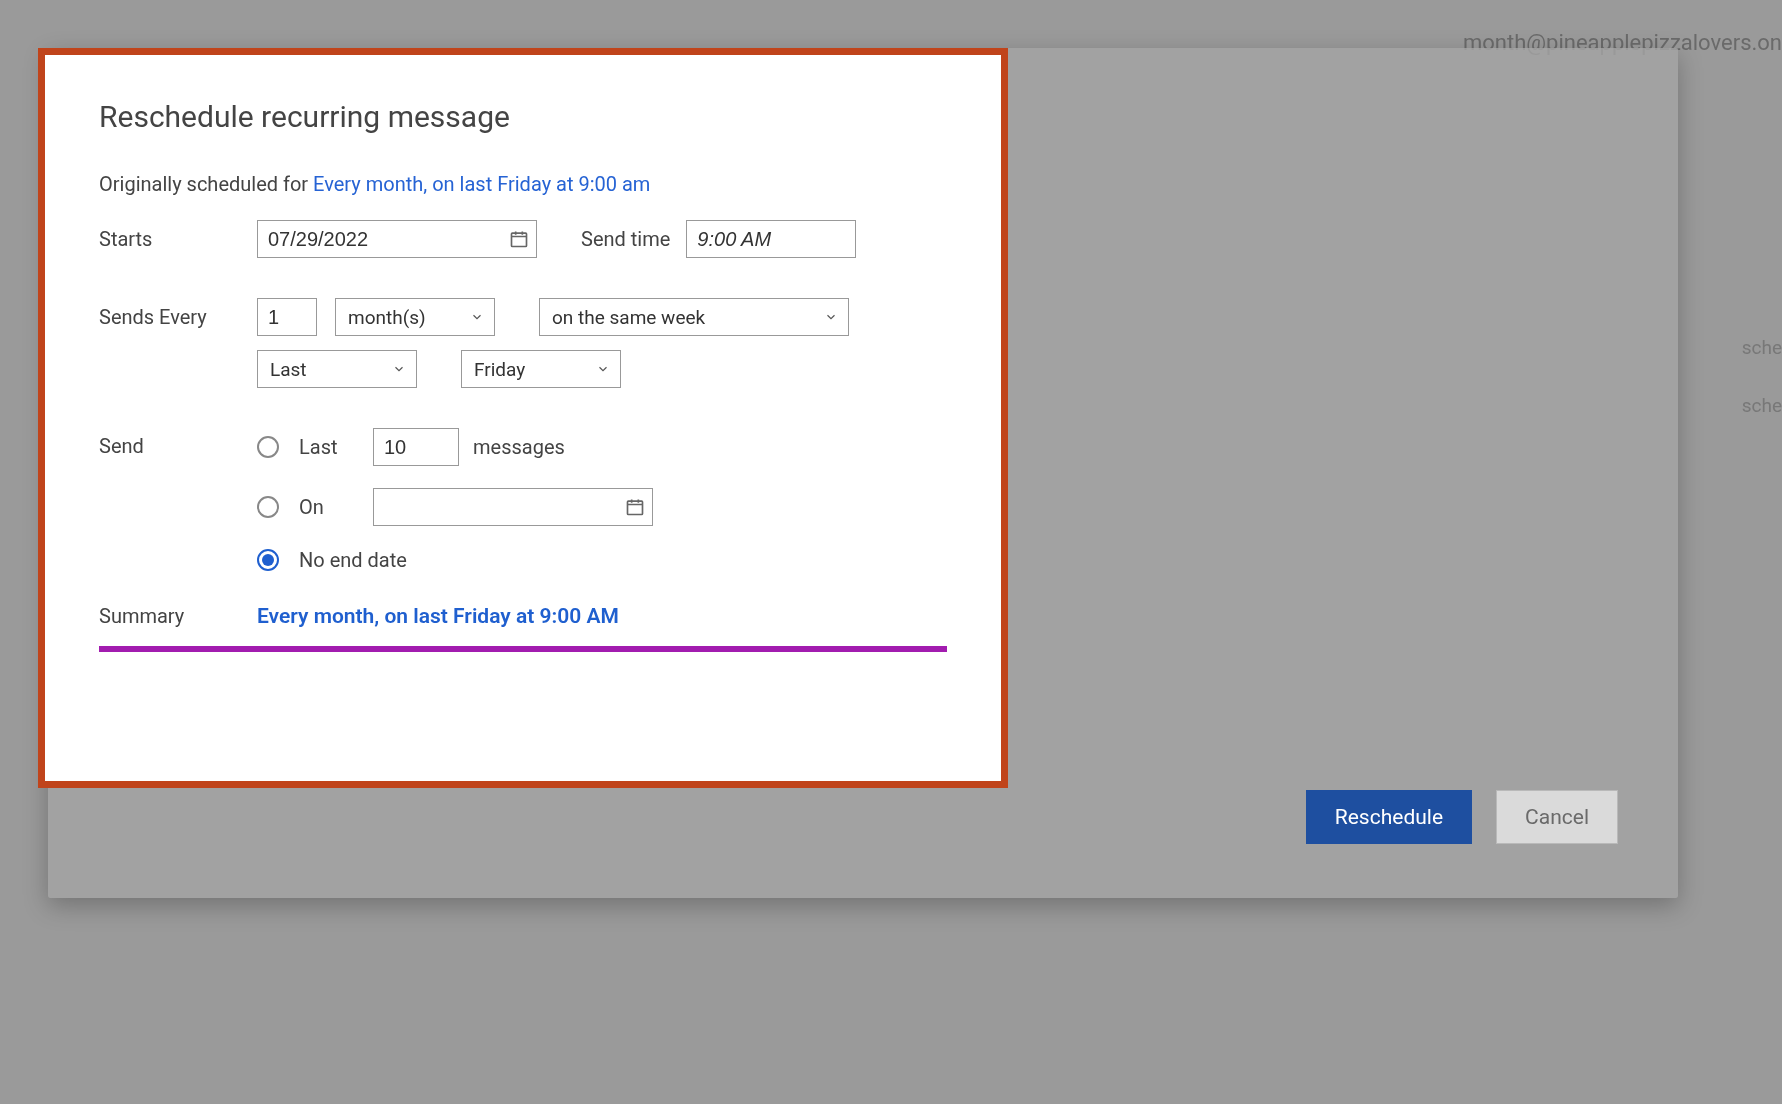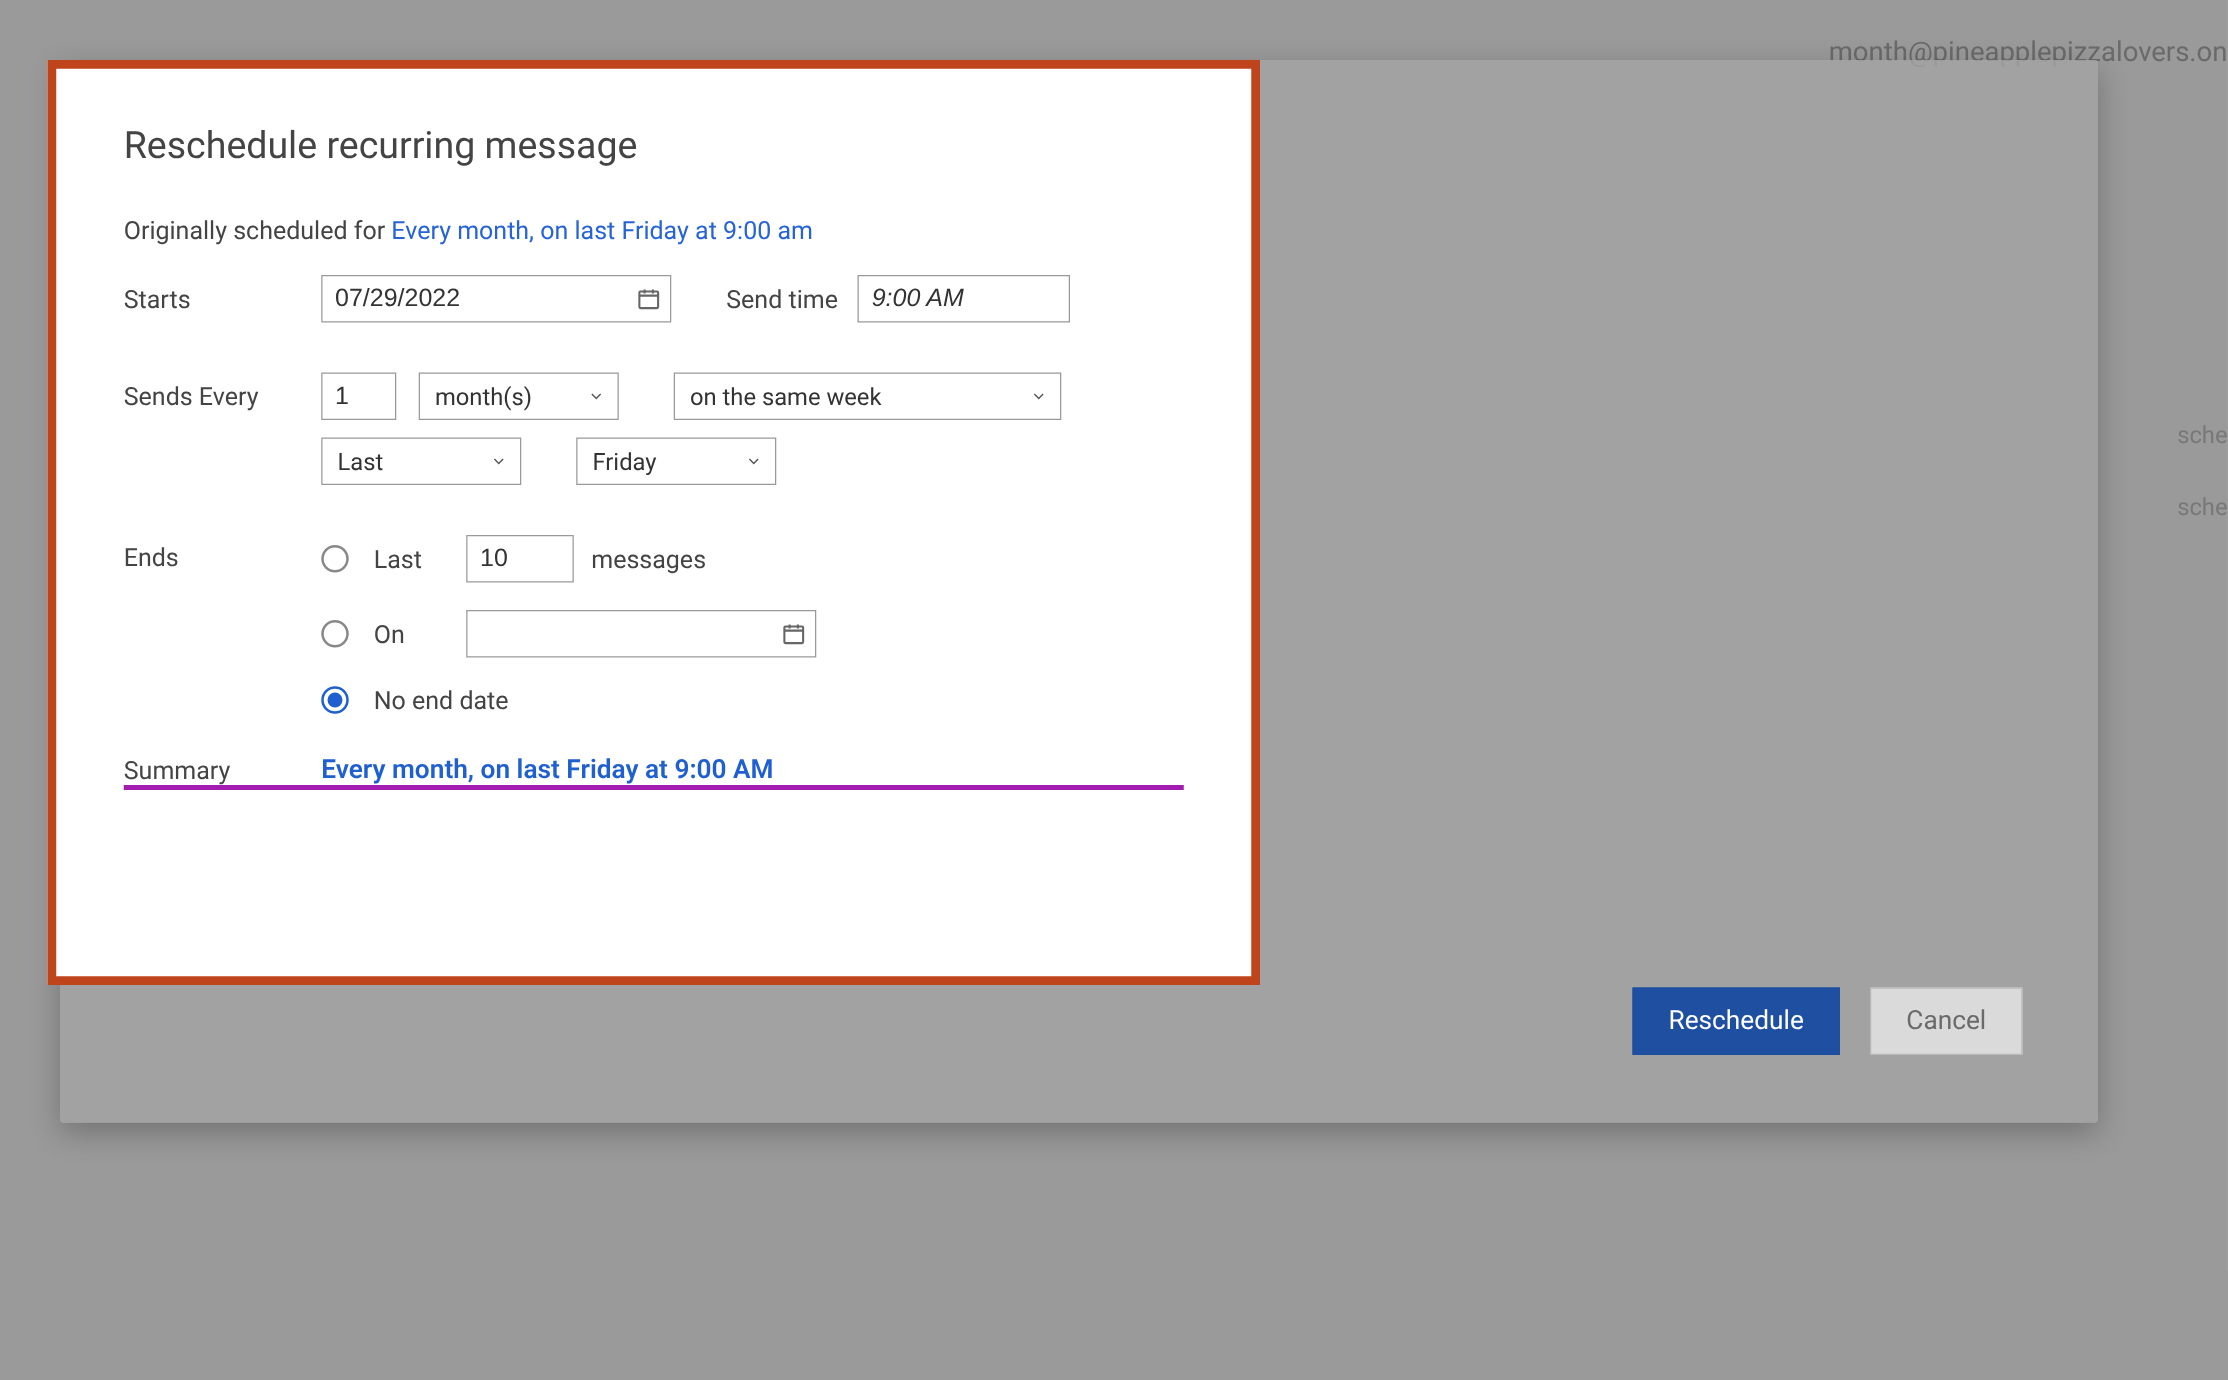--- a/index.html
+++ b/index.html
@@ -155,21 +155,22 @@
       width: 12px;
       height: 12px;
       border-radius: 50%;
       background: #1f5fcf;
     }
     .ends-after-label, .ends-on-label, .ends-no-label { min-width: 60px; }
     .ends-row .input-text.small { width: 86px; margin: 0 14px; }
     .summary-row {
       display: flex;
       align-items: center;
-      border-bottom: 4px solid #a21caf;
+      border-bottom: 6px solid #a21caf;
+      padding-bottom: 18px;
       margin-top: 32px;
     }
     .summary-text {
       font-size: 21px;
       font-weight: 600;
       color: #1f5fcf;
     }
     .footer-buttons {
       position: absolute;
       bottom: 54px;
@@ -262,21 +263,21 @@
     </div>
     <div class="select-wrap" style="width:160px">
       <span>Friday</span>
       <svg class="chevron-down" viewBox="0 0 24 24" fill="none" stroke="#555" stroke-width="2">
           <path d="M6 9l6 6 6-6"></path>
         </svg>
     </div>
   </div>
 
   <div class="form-row" style="align-items:flex-start;margin-bottom:0">
-    <div class="row-label" style="padding-top:6px">Ends</div>
+    <div class="row-label" style="padding-top:6px">Send</div>
   </div>
 
   <div class="ends-group" style="margin-top:-30px">
     <div class="ends-row">
       <span class="radio"></span>
       <span class="ends-after-label">Last</span>
       <input class="input-text small" value="10" style="">
       <span>messages</span>
     </div>
     <div class="ends-row">

